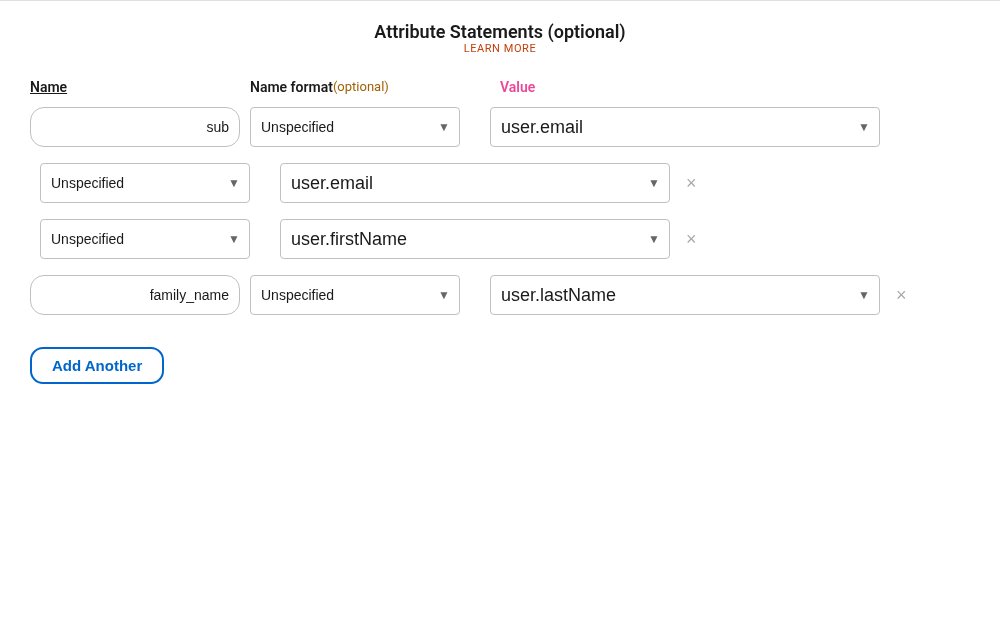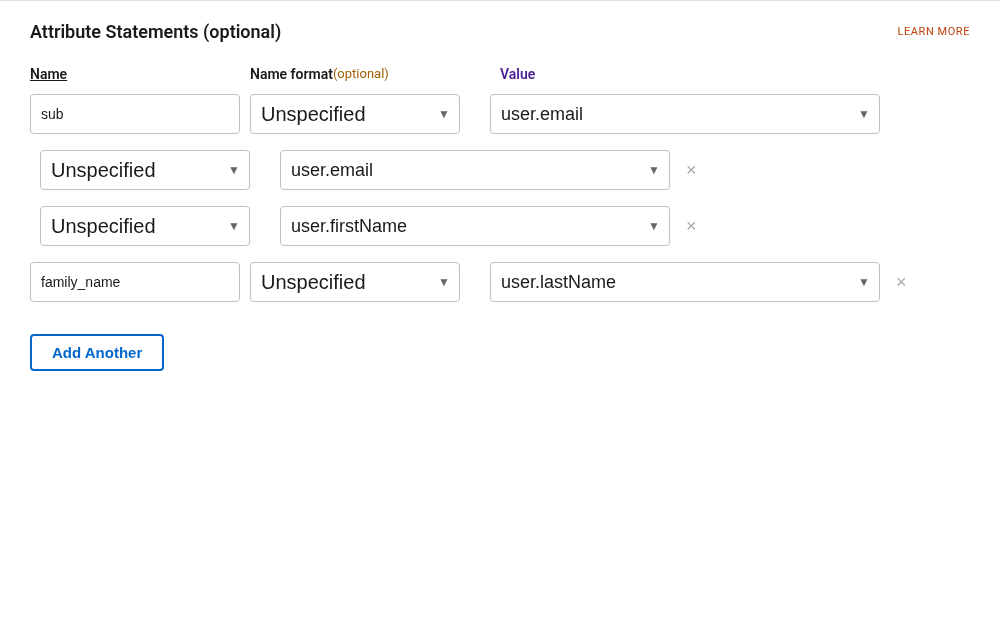--- a/index.html
+++ b/index.html
@@ -21,20 +21,21 @@
       background: #fff;
       padding: 20px 30px 30px 30px;
       border-top: 1px solid #e0e0e0;
     }
 
     .section-header {
       display: flex;
       justify-content: space-between;
       align-items: center;
       margin-bottom: 24px;
+      flex-direction: column;
     }
 
     .section-title {
       font-size: 18px;
       font-weight: 600;
       color: #1a1a1a;
     }
 
     .learn-more-link {
       color: #c2410c;
@@ -73,55 +74,56 @@
     .col-header-format .optional {
       font-weight: 400;
       color: #a16207;
       font-size: 13px;
     }
 
     .col-header-value {
       margin-left: 30px;
       font-weight: 600;
       font-size: 14px;
-      color: #4c1d95;
+      color: #ec4899;
     }
 
     .attribute-row {
       display: flex;
       align-items: center;
       margin-bottom: 16px;
       gap: 0;
     }
 
     .name-input {
       width: 210px;
       height: 40px;
       border: 1px solid #c0c0c0;
-      border-radius: 4px;
+      border-radius: 14px;
       padding: 0 10px;
       font-size: 14px;
       color: #1a1a1a;
       outline: none;
       background: #fff;
+      text-align: right;
     }
 
     .format-select-wrapper {
       position: relative;
       width: 210px;
       margin-left: 10px;
     }
 
     .format-select {
       width: 100%;
       height: 40px;
       border: 1px solid #c0c0c0;
       border-radius: 4px;
       padding: 0 10px;
-      font-size: 20px;
+      font-size: 14px;
       color: #1a1a1a;
       background: #fff;
       appearance: none;
       -webkit-appearance: none;
       cursor: pointer;
       outline: none;
     }
 
     .format-select-arrow {
       position: absolute;
@@ -178,21 +180,21 @@
     }
 
     .remove-btn.hidden {
       visibility: hidden;
     }
 
     .add-another-btn {
       margin-top: 16px;
       padding: 8px 20px;
       border: 2px solid #0066cc;
-      border-radius: 4px;
+      border-radius: 13px;
       background: #fff;
       color: #0066cc;
       font-size: 15px;
       font-weight: 600;
       cursor: pointer;
     }
   </style>
 </head>
 <body>
 

